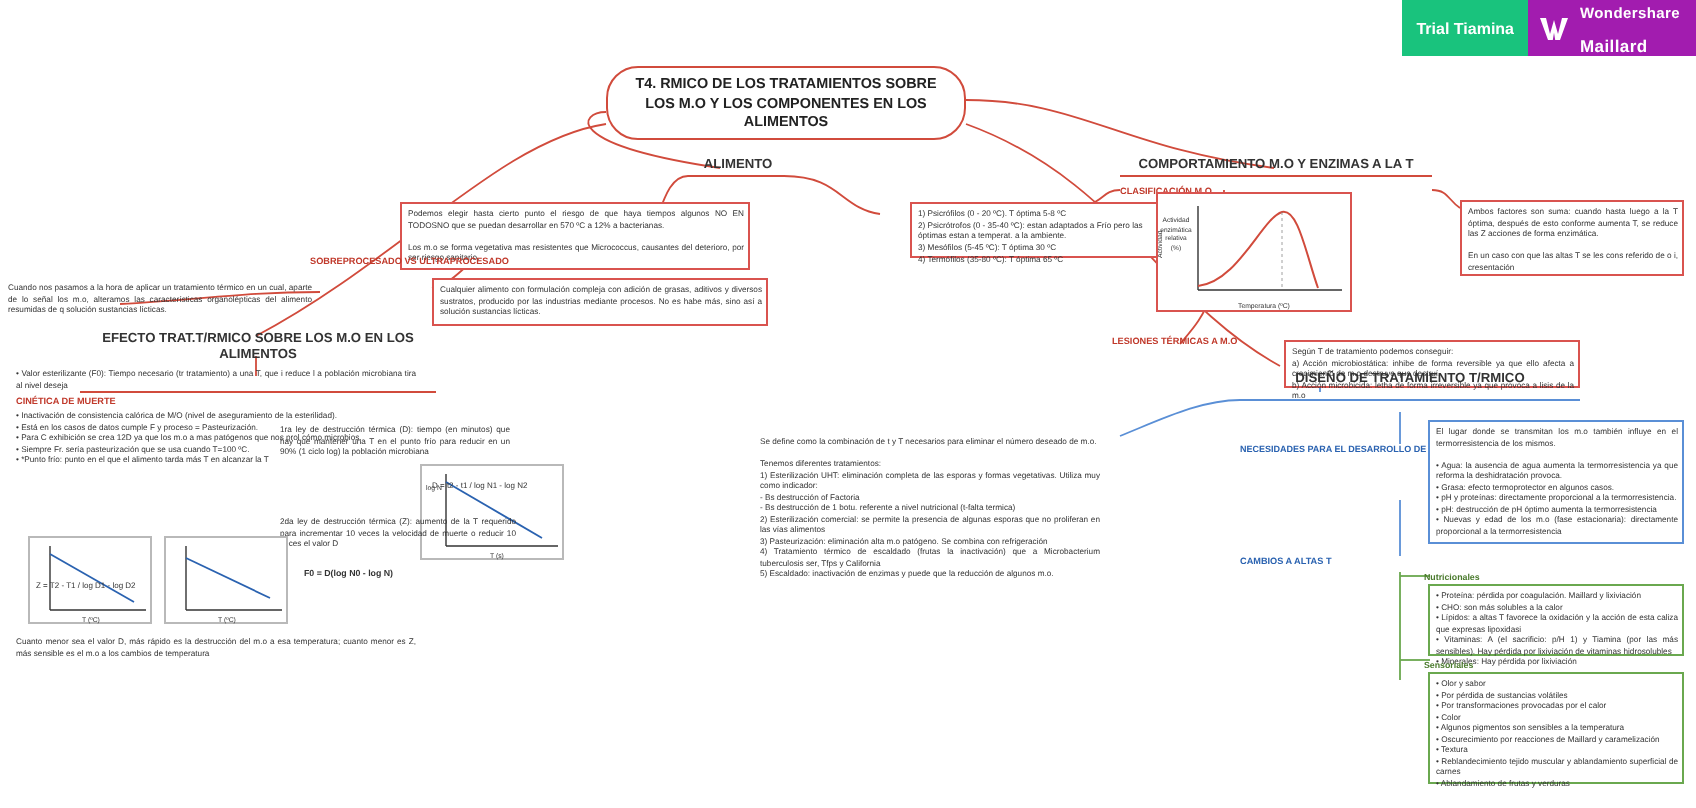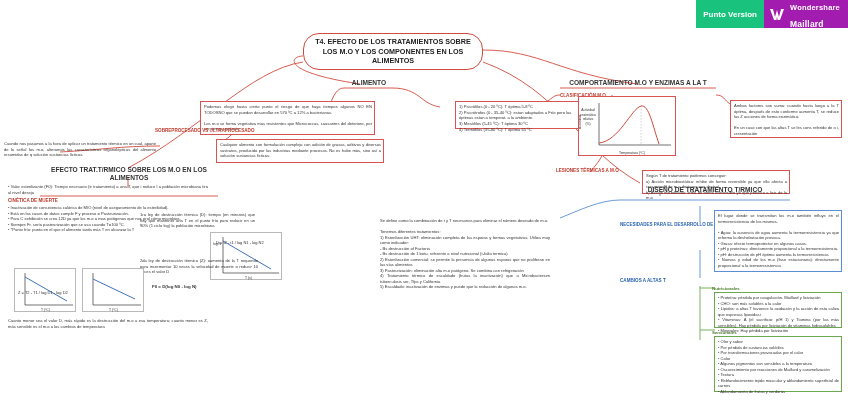--- a/index.html
+++ b/index.html
@@ -68,21 +68,21 @@
   svg.conn{position:absolute;left:0;top:0;width:848px;height:404px;pointer-events:none;}
   .chartbox{position:absolute;background:#fff;}
   .axis-lbl{font-size:3.4px;fill:#333;}
 </style>
 </head>
 <body>
 
 <div class="canvas">
 
   <div class="badge">
-    <div class="trial">Punto Version</div>
+    <div class="trial">Trial Tiamina</div>
     <div class="wsbox">
       <span class="wsicon">
         <svg viewBox="0 0 16 16" width="16" height="16">
             <polygon points="1,3 4,3 6,11 8,4 10,11 12,3 15,3 11,14 8.6,14 8,10.4 7.4,14 5,14" fill="#ffffff"></polygon>
           </svg>
       </span>
       <span class="wstext">
         <span class="l1">Wondershare</span><br>
         <span class="l2">Maillard</span>
       </span>
@@ -117,21 +117,21 @@
     <path d="M660 190 L 660 196" stroke="#5a8fd6" stroke-width=".9" fill="none"></path>
     <path d="M620 200 L 790 200" stroke="#5a8fd6" stroke-width=".9" fill="none"></path>
     <path d="M620 200 C 600 200, 580 210, 560 218" stroke="#5a8fd6" stroke-width=".9" fill="none"></path>
     <path d="M700 206 L 700 222" stroke="#5a8fd6" stroke-width=".9" fill="none"></path>
     <path d="M700 250 L 700 278" stroke="#5a8fd6" stroke-width=".9" fill="none"></path>
     <path d="M700 286 L 700 340" stroke="#6aa84f" stroke-width=".9" fill="none"></path>
     <path d="M700 288 L 715 288" stroke="#6aa84f" stroke-width=".9" fill="none"></path>
     <path d="M700 330 L 715 330" stroke="#6aa84f" stroke-width=".9" fill="none"></path>
   </svg>
 
-  <div class="central">T4. EFECTO DE LOS TRATAMIENTOS SOBRE LOS M.O Y LOS COMPONENTES EN LOS ALIMENTOS</div>
+  <div class="central">T4. RMICO DE LOS TRATAMIENTOS SOBRE LOS M.O Y LOS COMPONENTES EN LOS ALIMENTOS</div>
 
   <div class="btitle" style="left:344px;top:79px;width:50px;">ALIMENTO</div>
   <div class="box redbox" style="left:200px;top:101px;width:175px;height:34px;">
     <div class="tiny" style="left:3px;top:2px;width:168px;white-space:pre-line;">Podemos elegir hasta cierto punto el riesgo de que haya tiempos algunos NO EN TODOSNO que se puedan desarrollar en 570 ºC a 12% a bacterianas.
 
 Los m.o se forma vegetativa mas resistentes que Micrococcus, causantes del deterioro, por ser riesgo sanitario.</div>
   </div>
   <div class="sub label-red" style="left:155px;top:128px;width:130px;font-size:4.6px;font-weight:bold;">SOBREPROCESADO VS ULTRAPROCESADO</div>
   <div class="box redbox" style="left:216px;top:139px;width:168px;height:24px;">
     <div class="tiny" style="left:3px;top:2px;width:161px;">Cualquier alimento con formulación compleja con adición de grasas, aditivos y diversos sustratos, producido por las industrias mediante procesos. No es habe más, sino así a solución sustancias lícticas.</div>

